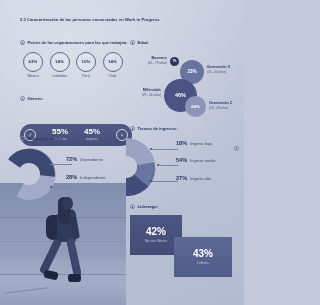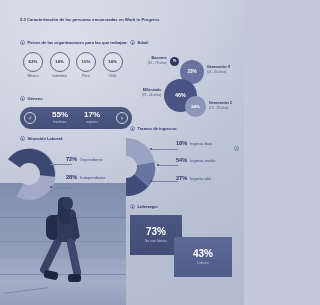--- a/index.html
+++ b/index.html
@@ -87,21 +87,21 @@
     display:flex; align-items:center; justify-content:center;
     font-size:4.4px; font-weight:bold; color:#2b3663;
     background:rgba(255,255,255,.18);
     margin:0 auto;
   }
   .cname{ font-size:3.5px; color:#46507a; margin-top:2.5px; letter-spacing:.02px;}
 
   
   .sec-genero{ position:absolute; left:20px; top:96px; width:112px; }
   .gender-pill{
-    margin-top:5px;
+    margin-top:22px;
     height:22px; border-radius:11px;
     background:linear-gradient(180deg,#4f5a86 0%, #454f78 100%);
     display:flex; align-items:center; justify-content:space-between;
     padding:0 4px; color:#fff;
   }
   .g-icon{
     width:12px; height:12px; border-radius:50%;
     border:.9px solid rgba(255,255,255,.75);
     display:flex; align-items:center; justify-content:center;
     font-size:6px; line-height:1; color:#fff; flex:0 0 auto;
@@ -237,21 +237,21 @@
       <span class="bullet"></span>
       <span>Género:</span>
     </div>
     <div class="gender-pill">
       <span class="g-icon">♂</span>
       <div class="g-block">
         <div class="g-pct">55%</div>
         <div class="g-lab">hombres</div>
       </div>
       <div class="g-block">
-        <div class="g-pct">17%</div>
+        <div class="g-pct">45%</div>
         <div class="g-lab">mujeres</div>
       </div>
       <span class="g-icon">♀</span>
     </div>
   </div>
 
   <div class="sec-lab">
     <div class="sec-head">
       <span class="bullet"></span>
       <span>Situación Laboral:</span>
@@ -346,21 +346,21 @@
     </div>
   </div>
 
   <div class="sec-lider">
     <div class="sec-head">
       <span class="bullet"></span>
       <span>Liderazgo:</span>
     </div>
     <div class="lider-wrap">
       <div class="card card-a">
-        <div class="card-pct">73%</div>
+        <div class="card-pct">42%</div>
         <div class="card-lab">No son líderes</div>
       </div>
       <div class="card card-b">
         <div class="card-pct">43%</div>
         <div class="card-lab">Líderes</div>
       </div>
     </div>
   </div>
 
   <div class="side-dot"></div>

